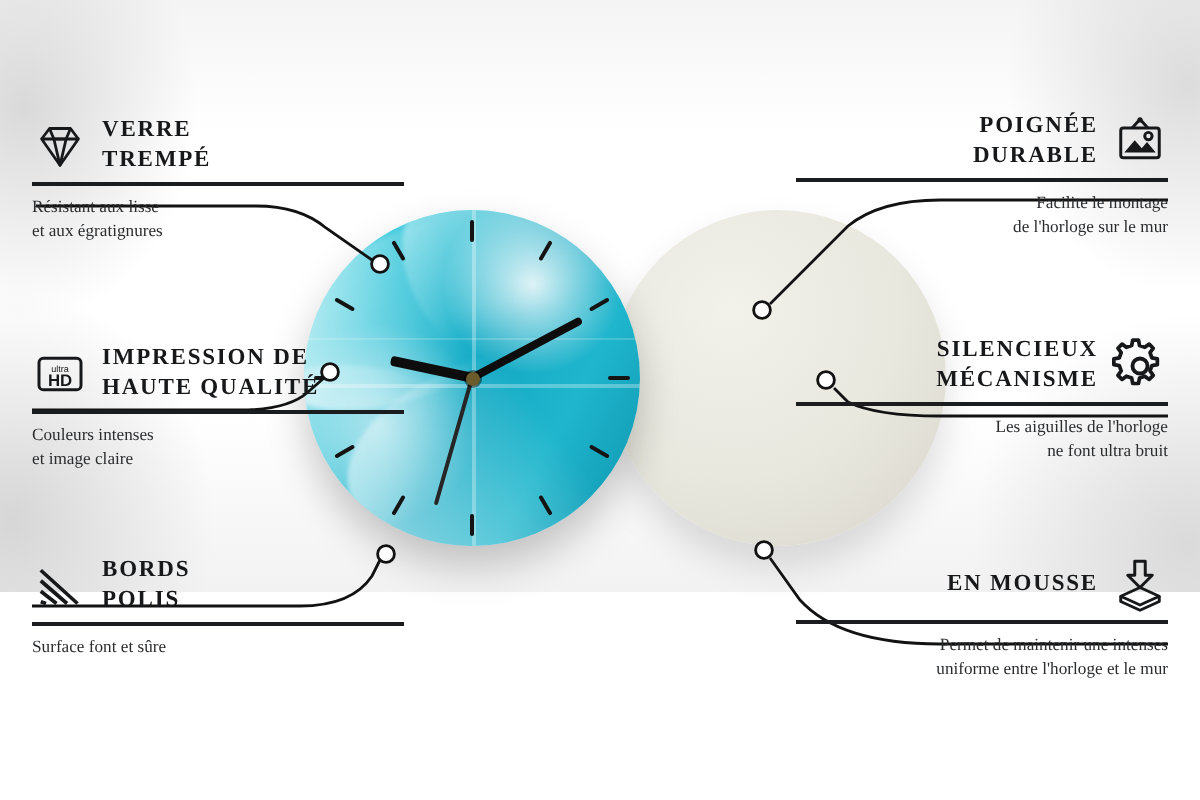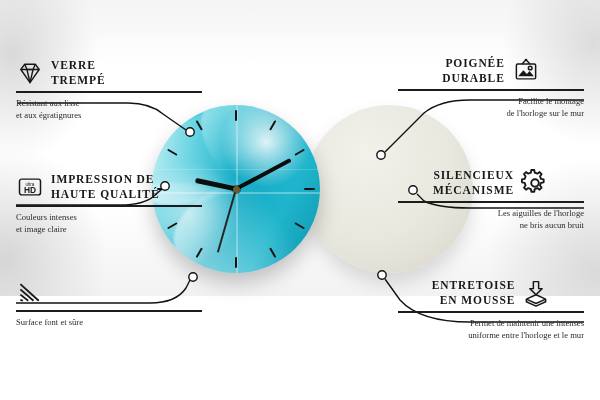--- a/index.html
+++ b/index.html
@@ -60,21 +60,21 @@
   .cap{position:absolute;left:50%;top:50%;width:7px;height:7px;margin:-3.5px 0 0 -3.5px;
        border-radius:50%;background:#6b5a2a;box-shadow:0 0 0 1px rgba(0,0,0,.45);}
 
   
   #lines{position:absolute;left:0;top:0;width:600px;height:400px;}
 
   
   .feat{position:absolute;width:186px;}
   .feat .row{display:flex;align-items:center;gap:7px;}
   .feat.left .row{justify-content:flex-start;}
-  .feat.right .row{justify-content:center;}
+  .feat.right .row{justify-content:flex-end;}
   .feat .ttl{
     font-family:"Liberation Serif", serif;font-weight:bold;font-size:11.5px;
     letter-spacing:.9px;color:#17181a;line-height:1.28;text-transform:uppercase;
   }
   .feat.right .ttl{text-align:right;}
   .rule{height:1.5px;background:#1b1c1e;margin:4px 0 4px;}
   .feat .desc{
     font-family:"Liberation Serif", serif;font-size:8.6px;color:#2b2c2e;line-height:1.42;
   }
   .feat.right .desc{text-align:right;}
@@ -189,20 +189,24 @@
   <div class="feat left f-bords">
     <div class="row">
       <svg class="ico" viewBox="0 0 32 32">
         <g stroke="#17181a" stroke-width="2.1" stroke-linecap="butt">
           <line x1="5" y1="7" x2="26" y2="26"></line>
           <line x1="5" y1="13" x2="20" y2="26"></line>
           <line x1="5" y1="19" x2="14" y2="26"></line>
           <line x1="5" y1="25" x2="8" y2="26"></line>
         </g>
       </svg>
+      <div class="ttl">
+        <div>BORDS</div>
+        <div>POLIS</div>
+      </div>
     </div>
     <div class="rule"></div>
     <div class="desc">
       <div>Surface font et sûre</div>
     </div>
   </div>
 
   <div class="feat right f-poignee">
     <div class="row">
       <div class="ttl">
@@ -235,28 +239,27 @@
       <svg class="ico" viewBox="0 0 32 32">
         <g fill="none" stroke="#17181a" stroke-width="2.2" stroke-linejoin="round">
           <path d="M16,4.2 l3.1,1.1 2.6,-1.9 2.4,2.4 -1.9,2.6 1.1,3.1 3.2,.6 v3.4 l-3.2,.6 -1.1,3.1 1.9,2.6 -2.4,2.4 -2.6,-1.9 -3.1,1.1 -.6,3.2 h-3.4 l-.6,-3.2 -3.1,-1.1 -2.6,1.9 -2.4,-2.4 1.9,-2.6 -1.1,-3.1 -3.2,-.6 v-3.4 l3.2,-.6 1.1,-3.1 -1.9,-2.6 2.4,-2.4 2.6,1.9 3.1,-1.1 .6,-3.2 h3.4 Z" transform="translate(0.2,0.2) scale(0.97)"></path>
           <circle cx="16" cy="16" r="4.3"></circle>
         </g>
       </svg>
     </div>
     <div class="rule"></div>
     <div class="desc">
       <div>Les aiguilles de l'horloge</div>
-      <div>ne bris aucun bruit</div>
+      <div>ne font ultra bruit</div>
     </div>
   </div>
 
   <div class="feat right f-entre">
     <div class="row">
       <div class="ttl">
-        <div>ENTRETOISE</div>
         <div>EN MOUSSE</div>
       </div>
       <svg class="ico" viewBox="0 0 32 32">
         <g fill="none" stroke="#17181a" stroke-width="1.7" stroke-linejoin="round">
           <path d="M13,3 h6 v8 h4 l-7,7 -7,-7 h4 Z"></path>
           <path d="M16,18 L5,23 L16,28 L27,23 Z"></path>
           <path d="M5,23 v3 l11,5 11,-5 v-3"></path>
         </g>
       </svg>
     </div>

